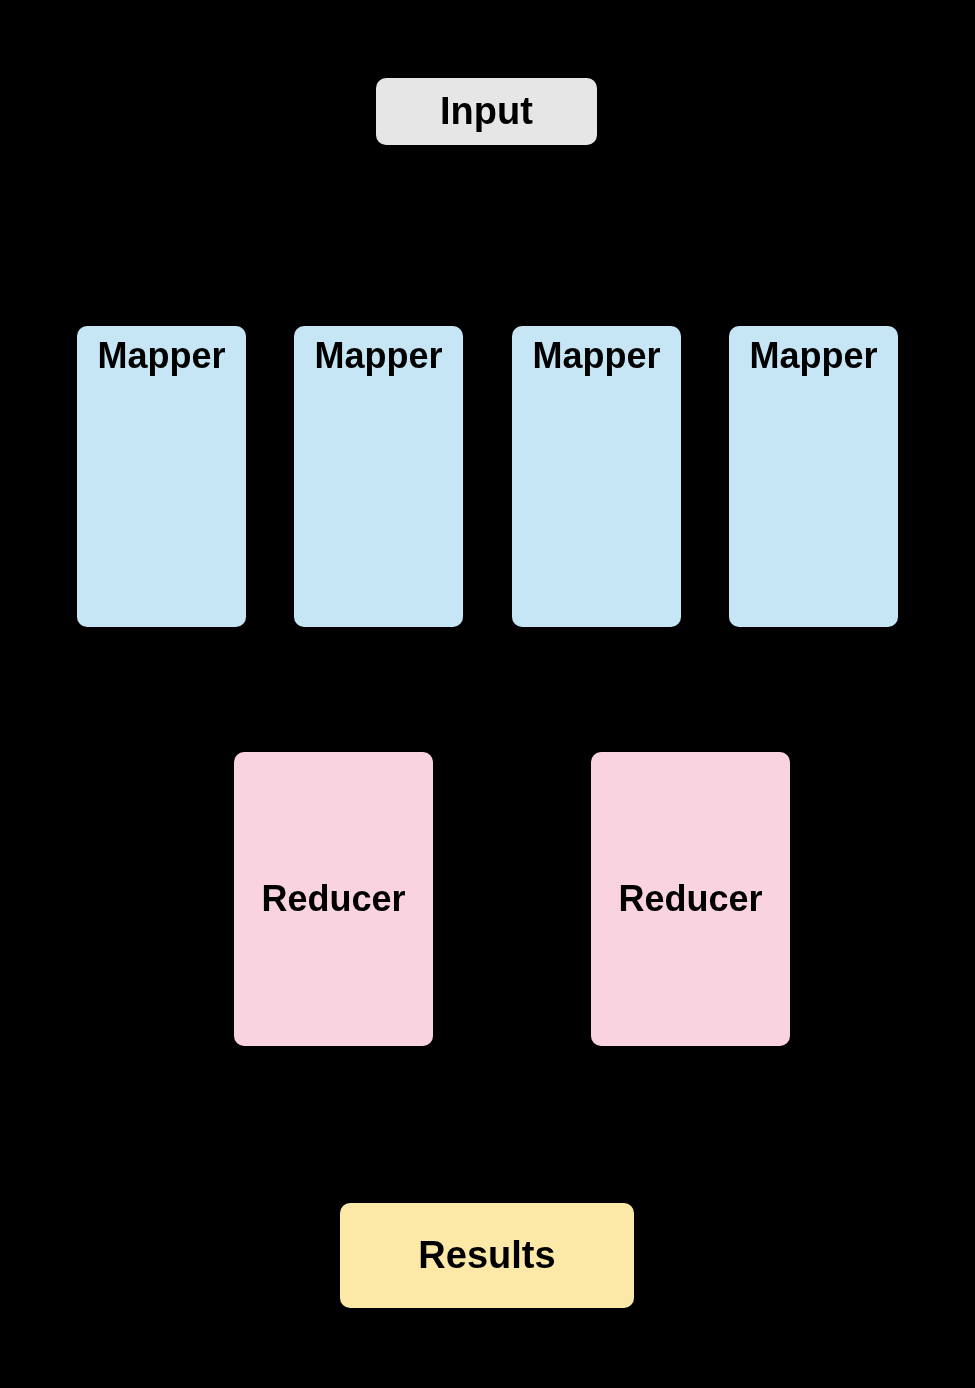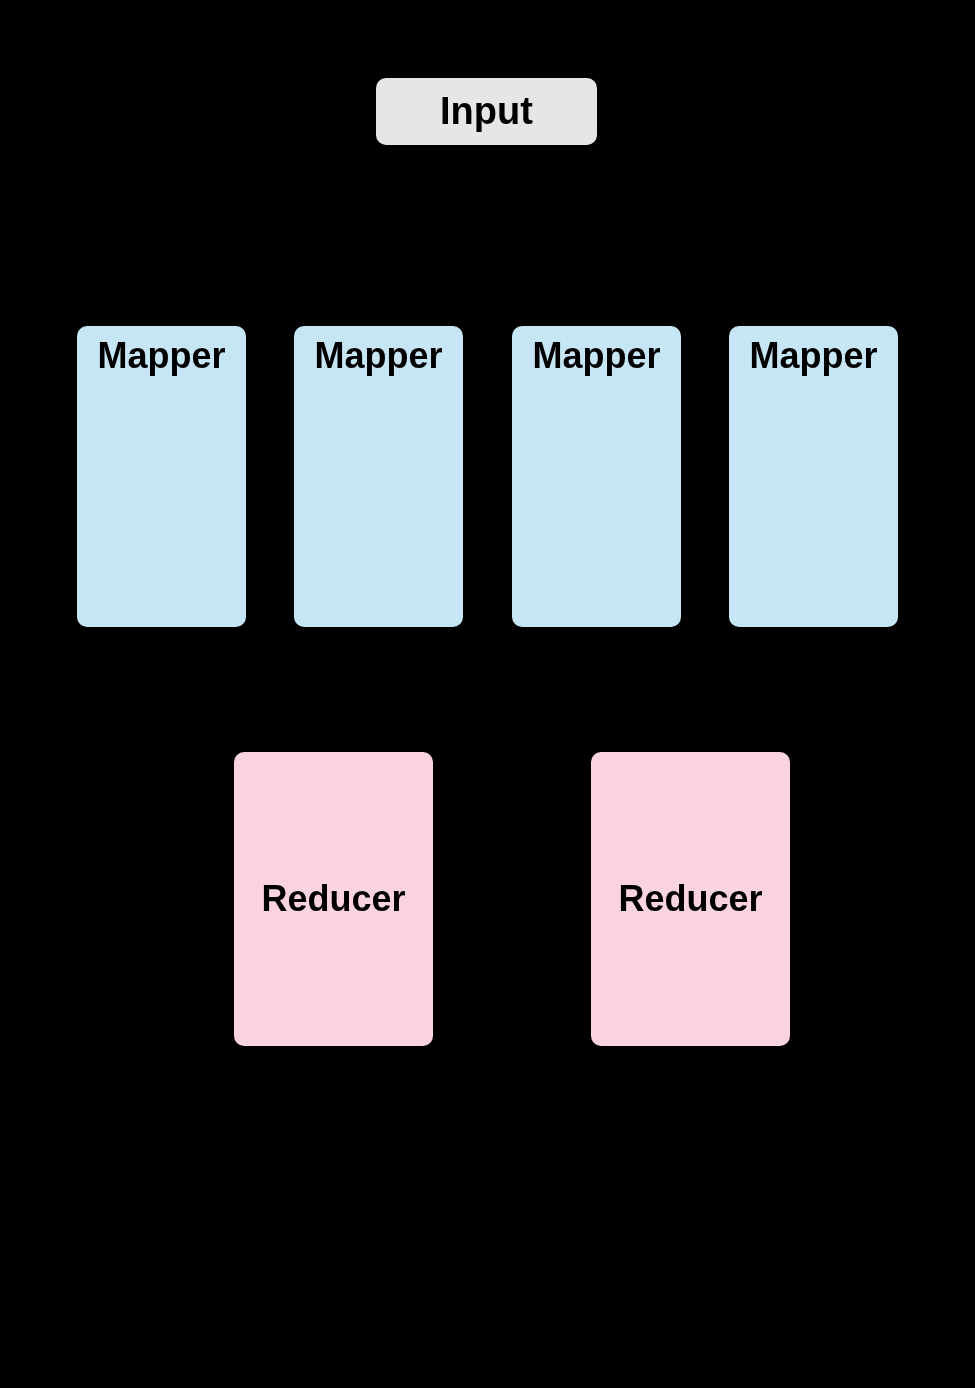--- a/index.html
+++ b/index.html
@@ -141,14 +141,17 @@
     <span class="node-label">Mapper</span>
   </div>
 
   <div class="node node-reducer reducer-0">
     <span class="node-label">Reducer</span>
   </div>
   <div class="node node-reducer reducer-1">
     <span class="node-label">Reducer</span>
   </div>
 
+  <div class="node node-results">
+    <span class="node-label">Results</span>
+  </div>
 
 </div>
 
 </body></html>

